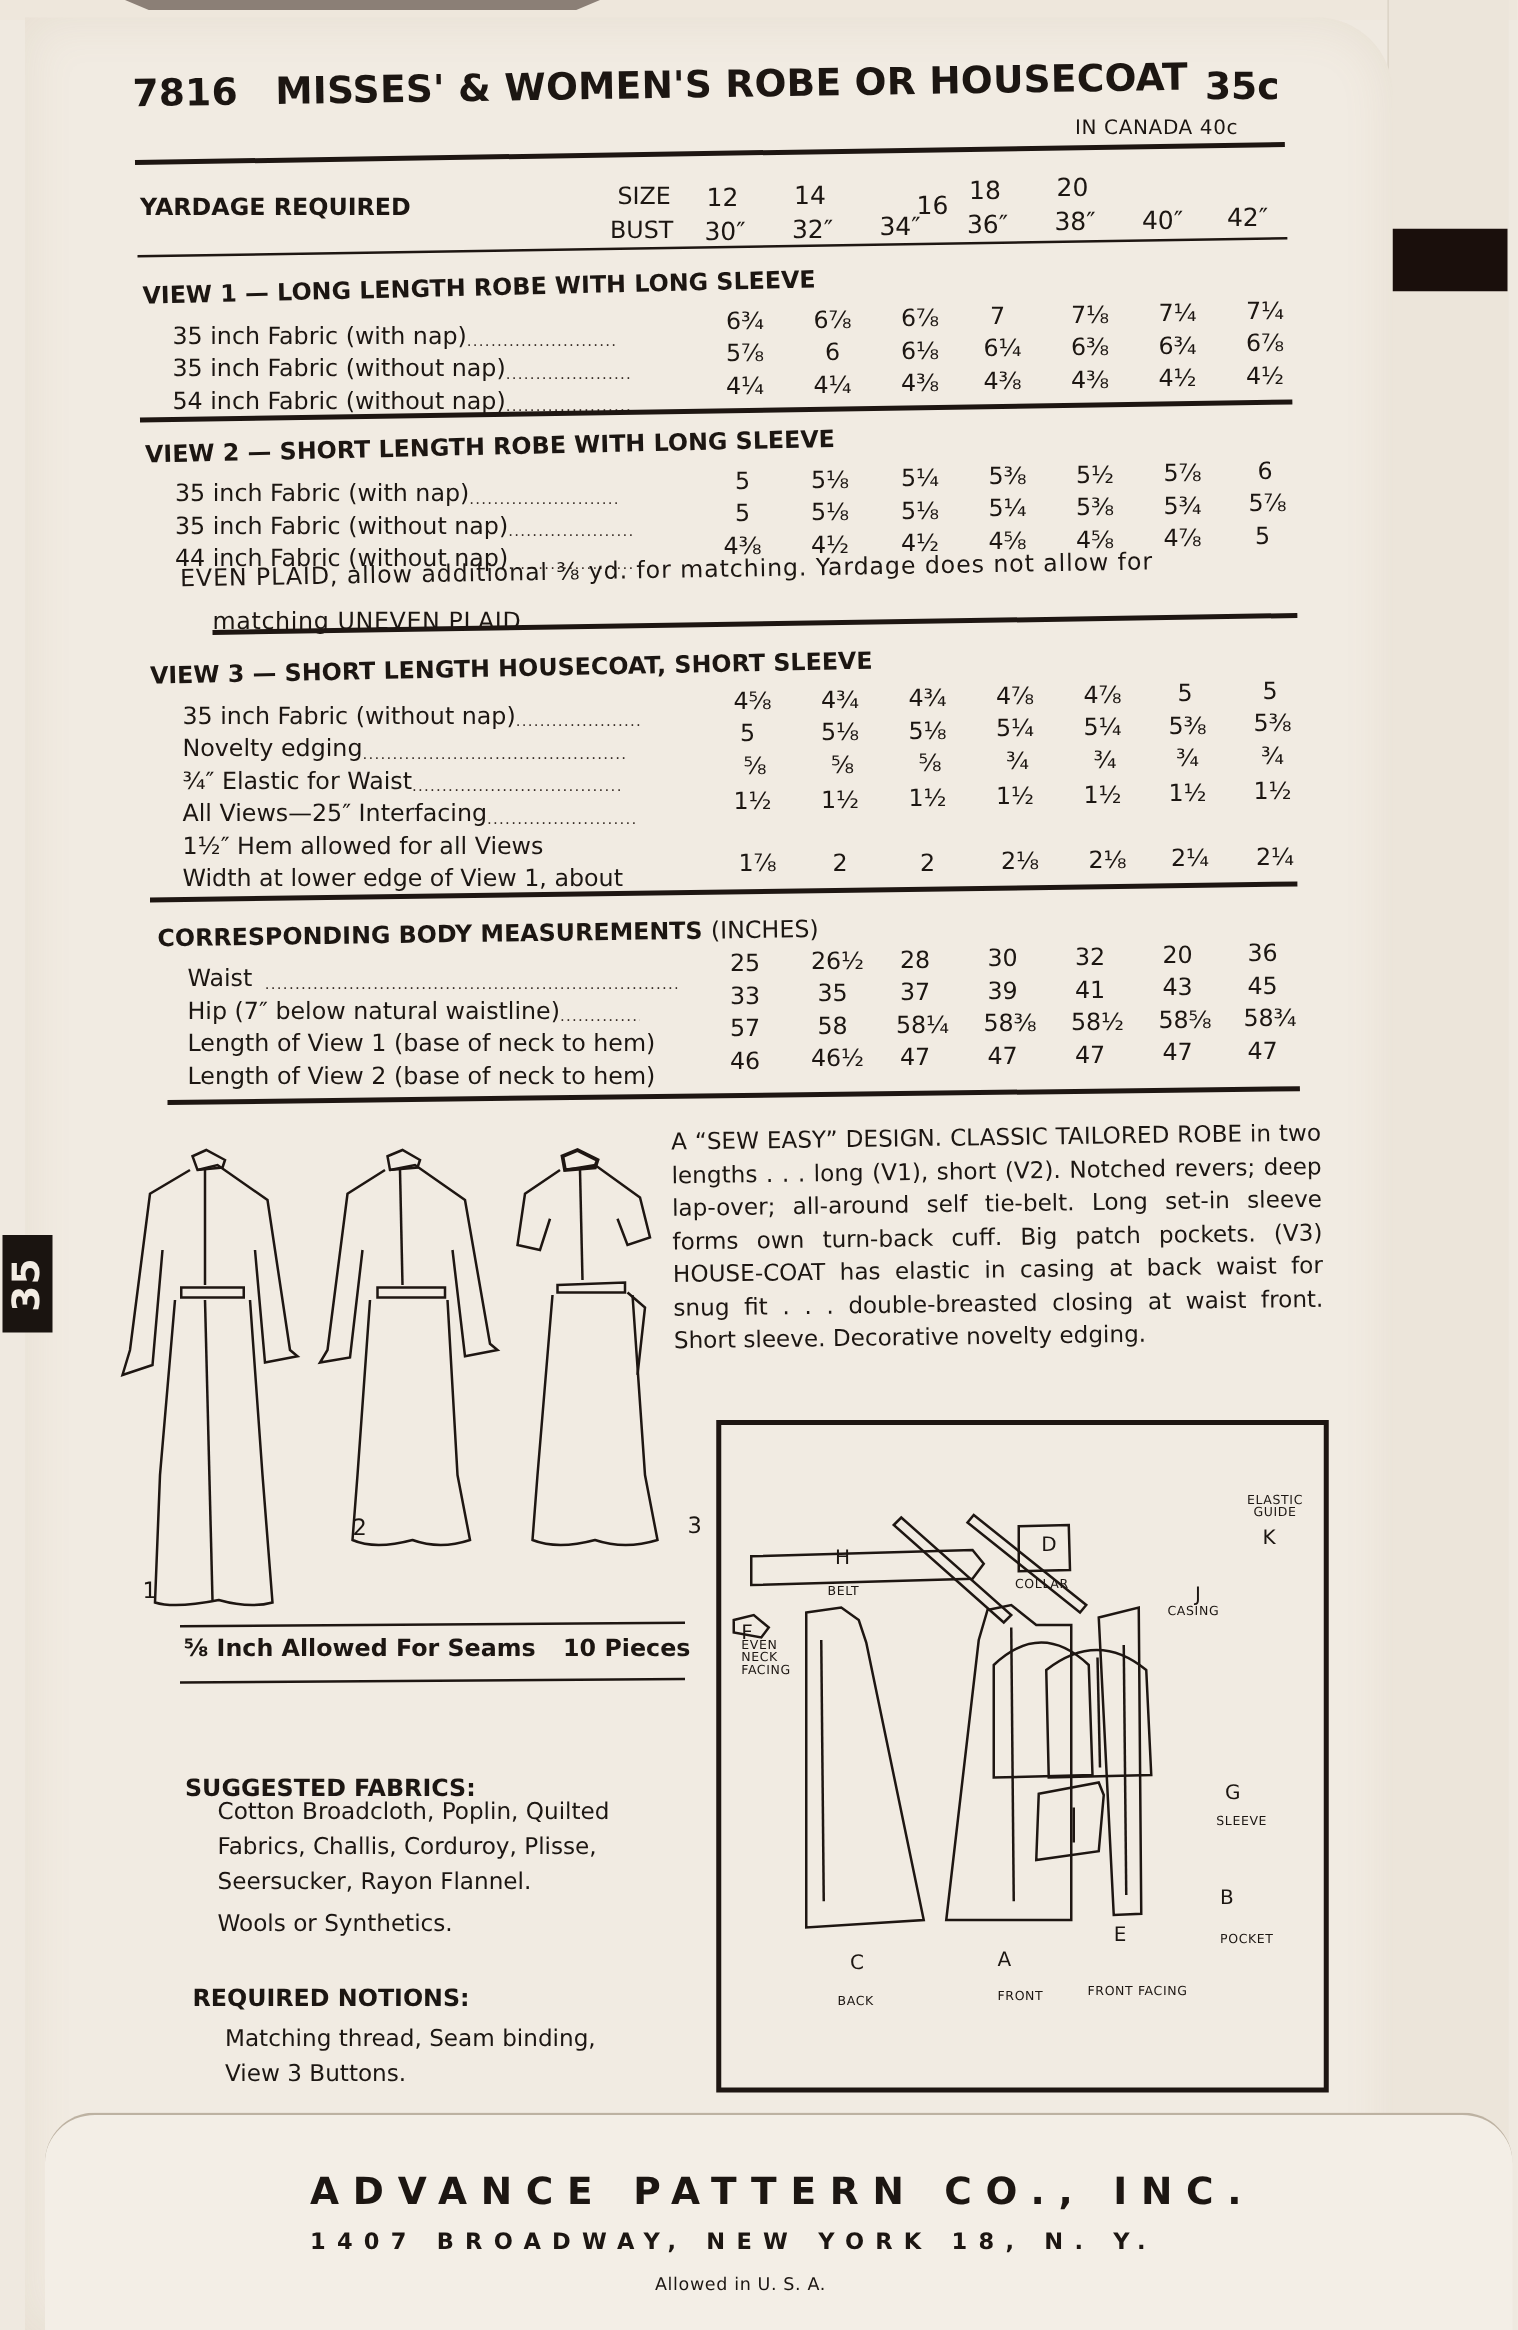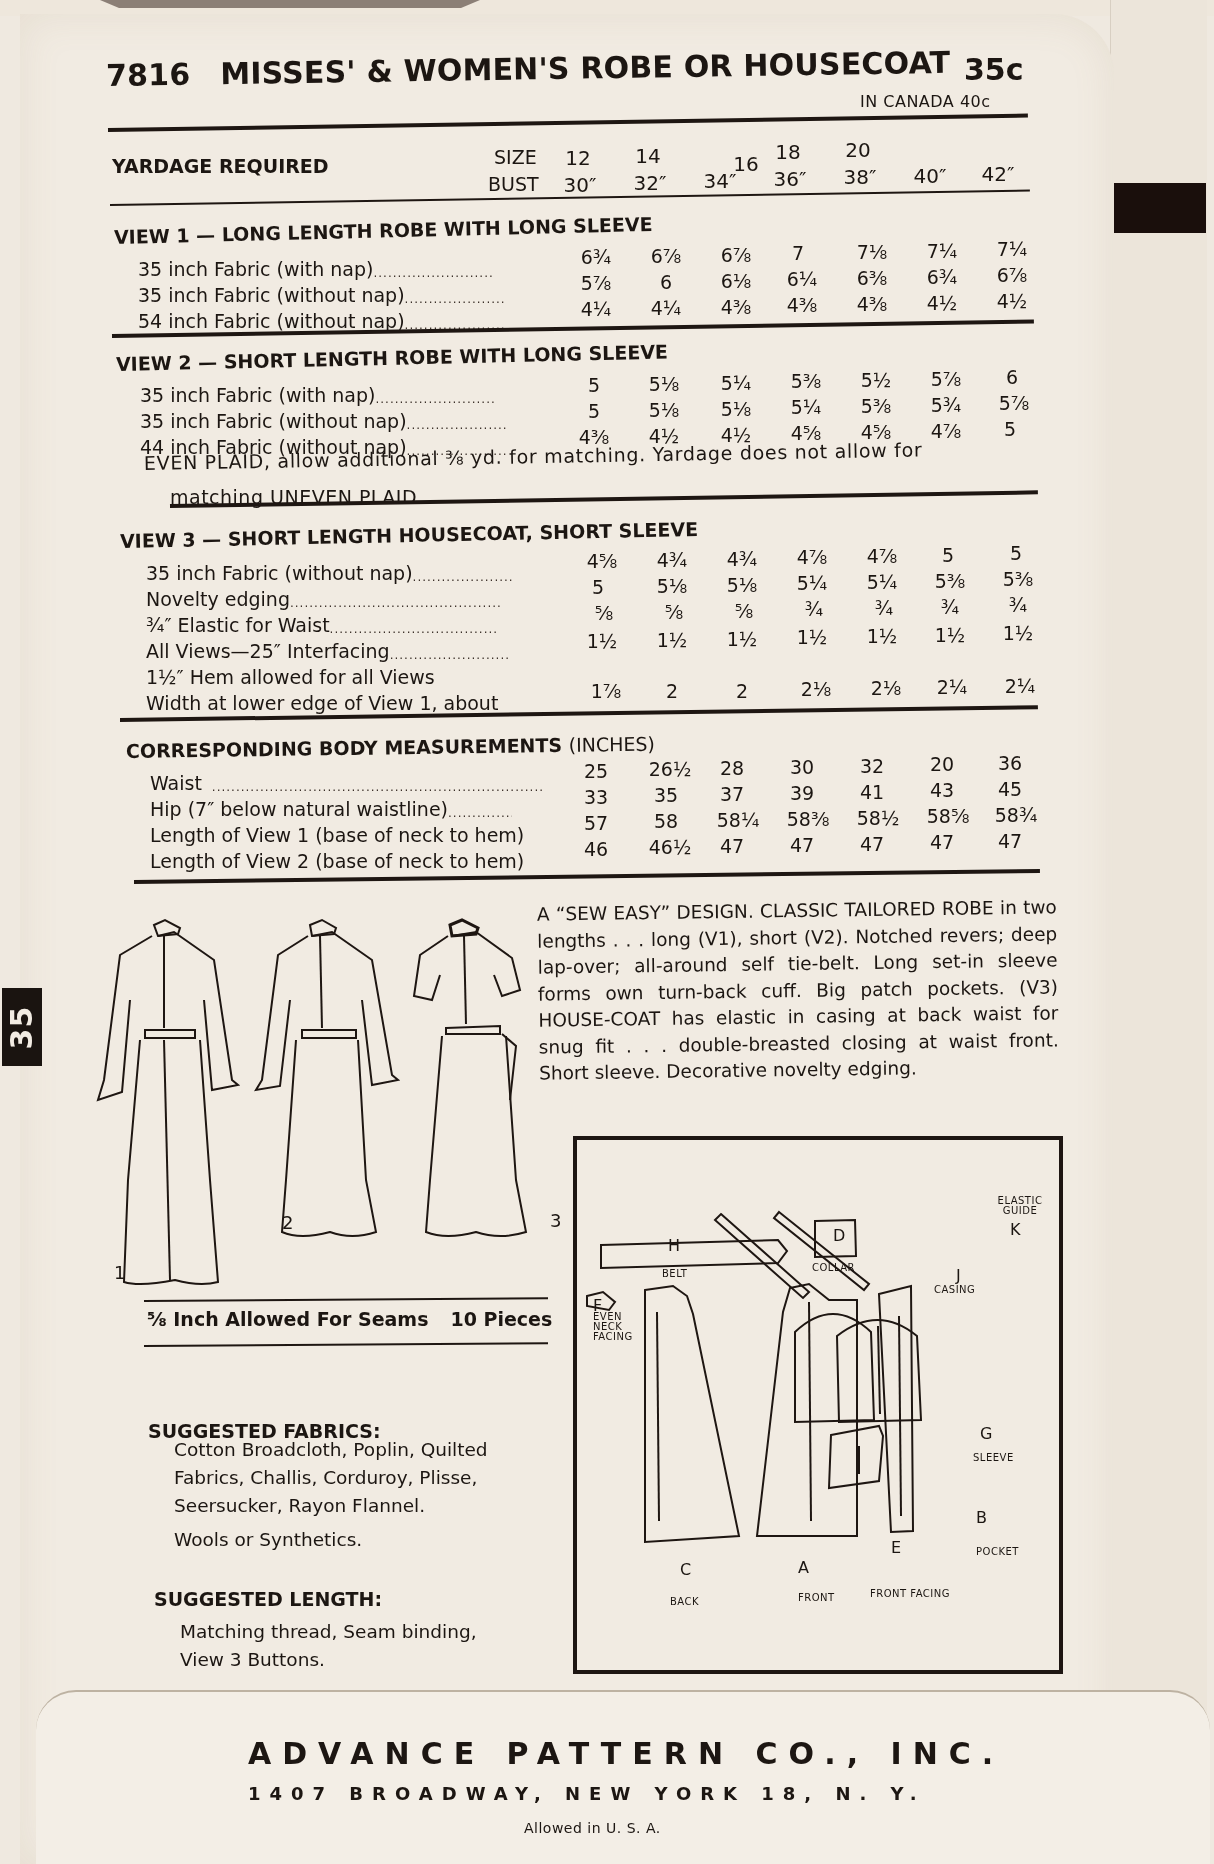--- a/index.html
+++ b/index.html
@@ -279,21 +279,21 @@
 <div class="abs seams"><span>⅝ Inch Allowed For Seams</span><span style="margin-left:22px;">10 Pieces</span></div>
 <div class="rule thin" style="left:144px;top:1345px;width:404px;transform:rotate(-0.4deg);"></div>
 
 <div class="abs sugg-h" style="left:148px;top:1420px;">SUGGESTED FABRICS:</div>
 <div class="abs sugg-t" style="left:174px;top:1436px;">
   <div>Cotton Broadcloth, Poplin, Quilted</div>
   <div>Fabrics, Challis, Corduroy, Plisse,</div>
   <div>Seersucker, Rayon Flannel.</div>
   <div style="margin-top:6px;">Wools or Synthetics.</div>
 </div>
-<div class="abs sugg-h" style="left:154px;top:1588px;">SUGGESTED LENGTH:</div>
+<div class="abs sugg-h" style="left:154px;top:1588px;">REQUIRED NOTIONS:</div>
 <div class="abs sugg-t" style="left:180px;top:1618px;">
   <div>Matching thread, Seam binding,</div>
   <div>View 3 Buttons.</div>
 </div>
 
 <div class="abs box"></div>
 <svg style="left:573px;top:1136px;width:490px;height:540px;" fill="none" stroke="#1e1612" stroke-width="2">
 
   <path d="M28 109 L205 104 L214 115 L205 127 L28 132 Z"></path>
 

